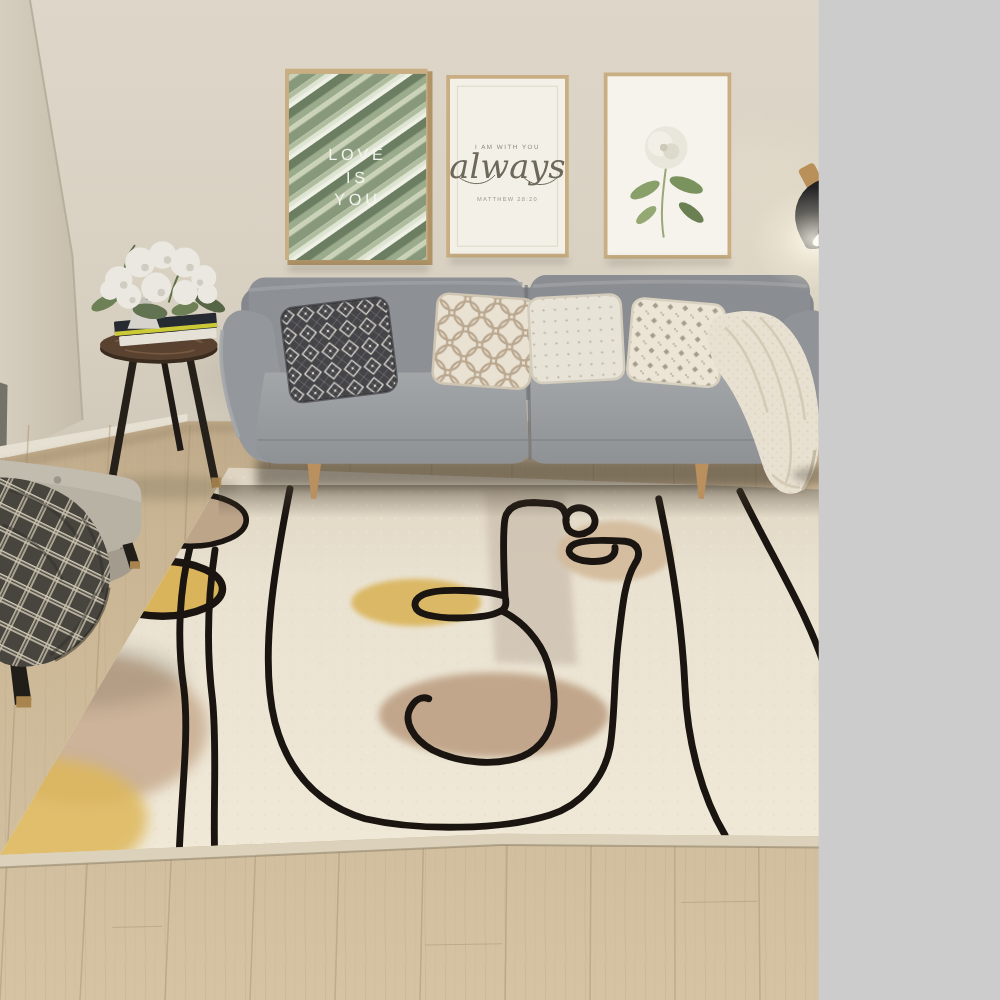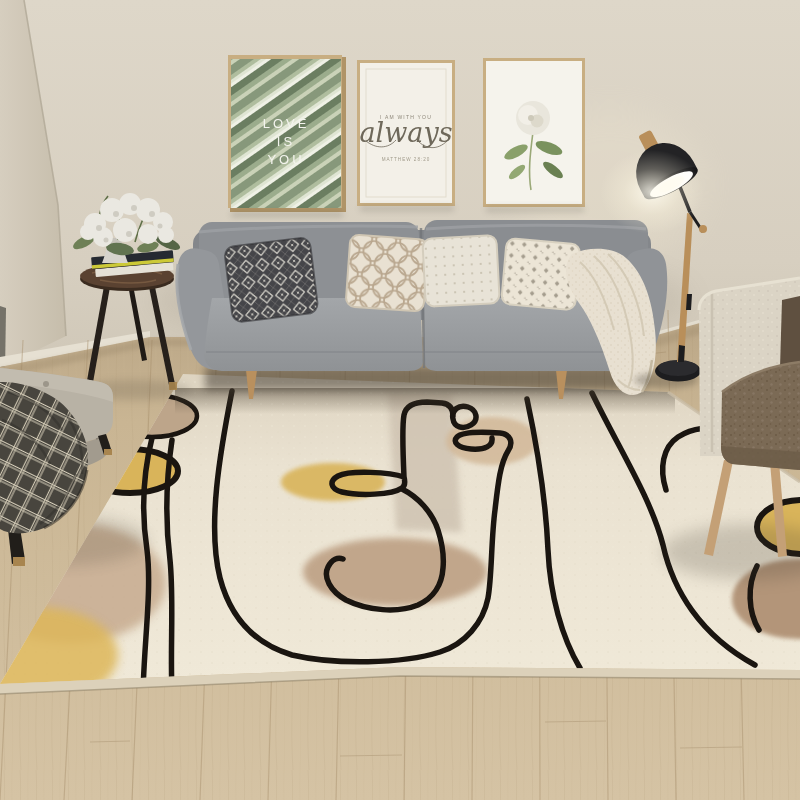--- a/index.html
+++ b/index.html
@@ -1,16 +1,16 @@
 <!DOCTYPE html>
 <html><head>
 <meta charset="utf-8">
 <style>
   html,body{margin:0;padding:0;background:#ccc;}
-  .stage{width:800px;height:800px;position:relative;overflow:hidden;font-family:"Liberation Sans",sans-serif;}
+  .stage{width:655px;height:800px;position:relative;overflow:hidden;font-family:"Liberation Sans",sans-serif;}
   svg{display:block;}
   text{font-family:"Liberation Sans",sans-serif;}
   .script{font-family:"DejaVu Serif",serif;font-style:italic;}
 </style>
 </head>
 <body>
 
 <div class="stage">
 <svg width="800" height="800" viewBox="0 0 800 800">
 <defs>

